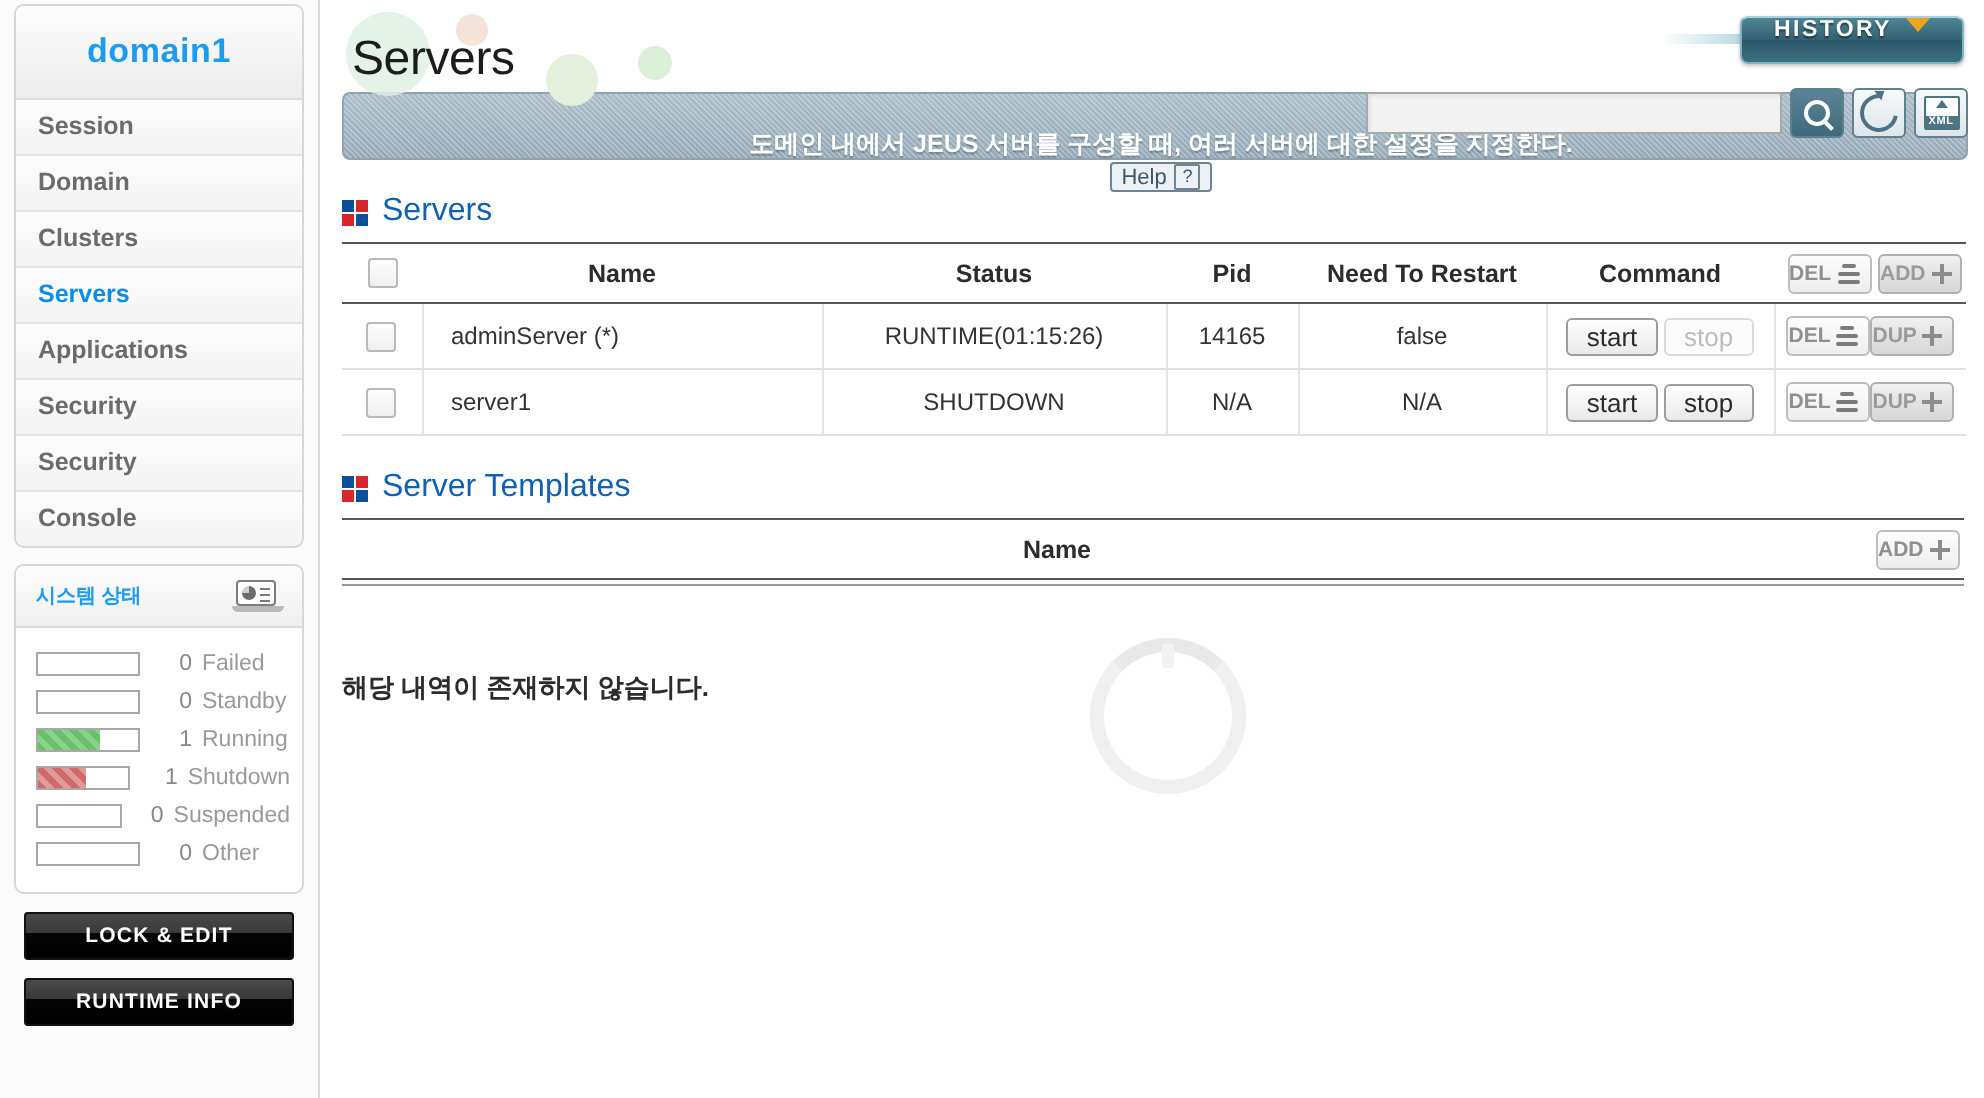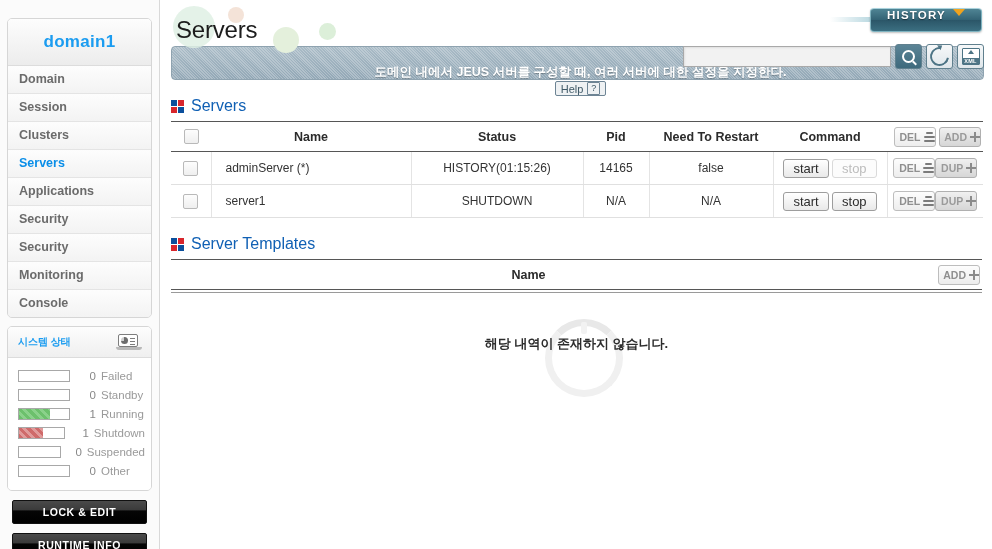--- a/index.html
+++ b/index.html
@@ -13,21 +13,21 @@
 
   
   #sidebar{
     position:absolute;left:0;top:0;width:160px;height:549px;
     background:#fbfbfb;
     border-right:1px solid #d9d9d9;
     box-shadow:2px 0 4px -2px rgba(0,0,0,.18);
     box-sizing:border-box;
   }
   .side-card{
-    margin:18px 7px 0 7px;
+    margin:2px 7px 0 7px;
     border:1px solid #d6d6d6;border-radius:5px;
     background:linear-gradient(#ffffff,#f2f2f2);
     overflow:hidden;
   }
   .domain-title{
     height:46px;line-height:46px;text-align:center;
     font-size:17px;font-weight:bold;color:#1b9cf0;
     letter-spacing:.3px;
     background:linear-gradient(#fdfdfd,#ececec);
     border-bottom:1px solid #dcdcdc;
@@ -195,42 +195,42 @@
     background:linear-gradient(#fdfdfd,#efefef);display:inline-block;vertical-align:middle;cursor:pointer;
   }
   .sm-btn{
     display:inline-block;min-width:34px;height:19px;line-height:17px;padding:0 9px;
     font-size:13px;font-weight:normal;color:#2c2c2c;text-align:center;
     border:1px solid #9d9d9d;border-radius:3px;
     background:linear-gradient(#ffffff,#e9e9e9);cursor:pointer;box-sizing:border-box;
   }
   .sm-btn.dim{color:#bcbcbc;border-color:#dadada;background:#fcfcfc;}
   .act-btn{
-    display:inline-flex;align-items:center;justify-content:flex-end;gap:3px;
+    display:inline-flex;align-items:center;justify-content:flex-start;gap:3px;
     width:42px;height:20px;font-size:10.5px;font-weight:bold;
     border:1px solid #bdbdbd;border-radius:3px;box-sizing:border-box;cursor:pointer;
     background:linear-gradient(#fdfdfd,#ededed);color:#8f8f8f;
   }
   .act-btn.strong{background:linear-gradient(#f0f0f0,#d6d6d6);color:#9a9a9a;border-color:#b0b0b0;}
   .ico-stack{width:11px;height:10px;position:relative;display:inline-block;}
   .ico-stack i{position:absolute;left:0;width:11px;height:2px;background:#7b7b7b;border-radius:1px;}
   .ico-stack i:nth-child(1){top:0;width:7px;left:2px;}
   .ico-stack i:nth-child(2){top:4px;}
   .ico-stack i:nth-child(3){top:8px;}
   .ico-plus{width:10px;height:10px;position:relative;display:inline-block;}
   .ico-plus i{position:absolute;background:#8b8b8b;}
   .ico-plus i:nth-child(1){left:4px;top:0;width:2px;height:10px;}
   .ico-plus i:nth-child(2){left:0;top:4px;width:10px;height:2px;}
   .th-actions{text-align:right;padding-right:2px;}
 
   .tpl-wrap{position:relative;}
   .tbl.tpl thead th{border-bottom:1px solid #565656;}
   .tpl-sep{height:1px;background:#9a9a9a;margin-top:2px;}
   .empty-msg{
-    text-align:center;font-size:13px;color:#2c2c2c;font-weight:bold;
+    text-align:left;font-size:13px;color:#2c2c2c;font-weight:bold;
     padding:42px 0 0 0;position:relative;z-index:2;
   }
   .spinner{
     position:absolute;left:50%;top:26px;margin-left:-32px;
     width:64px;height:64px;border-radius:50%;
     border:7px solid #f0f0f0;border-top-color:#e8e8e8;z-index:1;
   }
   .spinner:after{
     content:"";position:absolute;left:50%;top:-4px;margin-left:-3px;
     width:6px;height:12px;background:#f2f2f2;border-radius:2px;
@@ -239,28 +239,27 @@
 </head>
 <body>
 
 <div id="app">
 
   <div id="sidebar">
 
     <div class="side-card">
       <div class="domain-title">domain1</div>
       <div id="nav-list">
+          <div class="nav-item">Session</div>
           <div class="nav-item">Domain</div>
-          <div class="nav-item">Session</div>
           <div class="nav-item">Clusters</div>
           <div class="nav-item active">Servers</div>
           <div class="nav-item">Applications</div>
           <div class="nav-item">Security</div>
           <div class="nav-item">Security</div>
-          <div class="nav-item">Monitoring</div>
           <div class="nav-item">Console</div>
         </div>
     </div>
 
     <div class="side-card status-card">
       <div class="status-head">
         <span class="t">시스템 상태</span>
         <span class="sysicon">
           <span class="scr"></span>
             <span class="pie"></span>
@@ -401,21 +400,21 @@
                     <i></i>
                   </span>
               </span>
             </th>
           </tr>
         </thead>
         <tbody id="servers-body">
             <tr>
               <td class="first"><span class="chk"></span></td>
               <td class="nm">adminServer (*)</td>
-              <td>HISTORY(01:15:26)</td>
+              <td>RUNTIME(01:15:26)</td>
               <td>14165</td>
               <td>false</td>
               <td><span class="sm-btn">start</span> <span class="sm-btn dim">stop</span></td>
               <td class="nobd"><span class="act-btn">
                   <span>DEL</span>
                   <span class="ico-stack">
                     <i></i>
                     <i></i>
                     <i></i>
                   </span>

